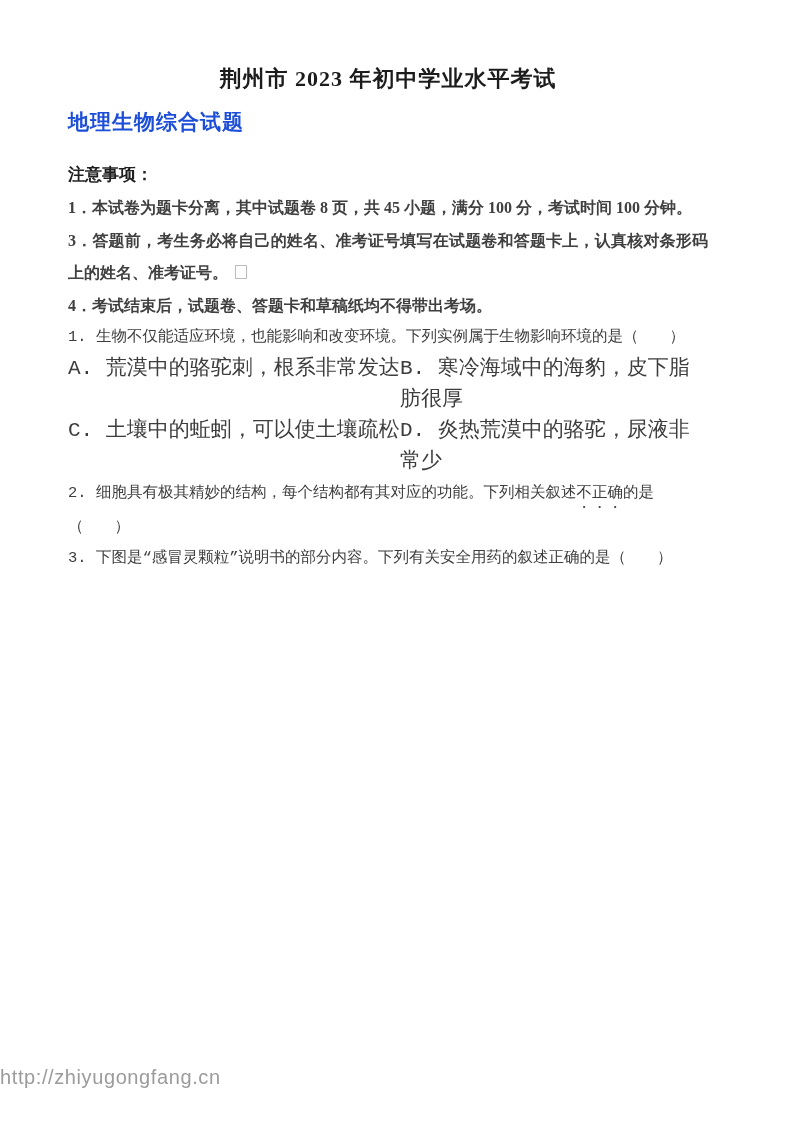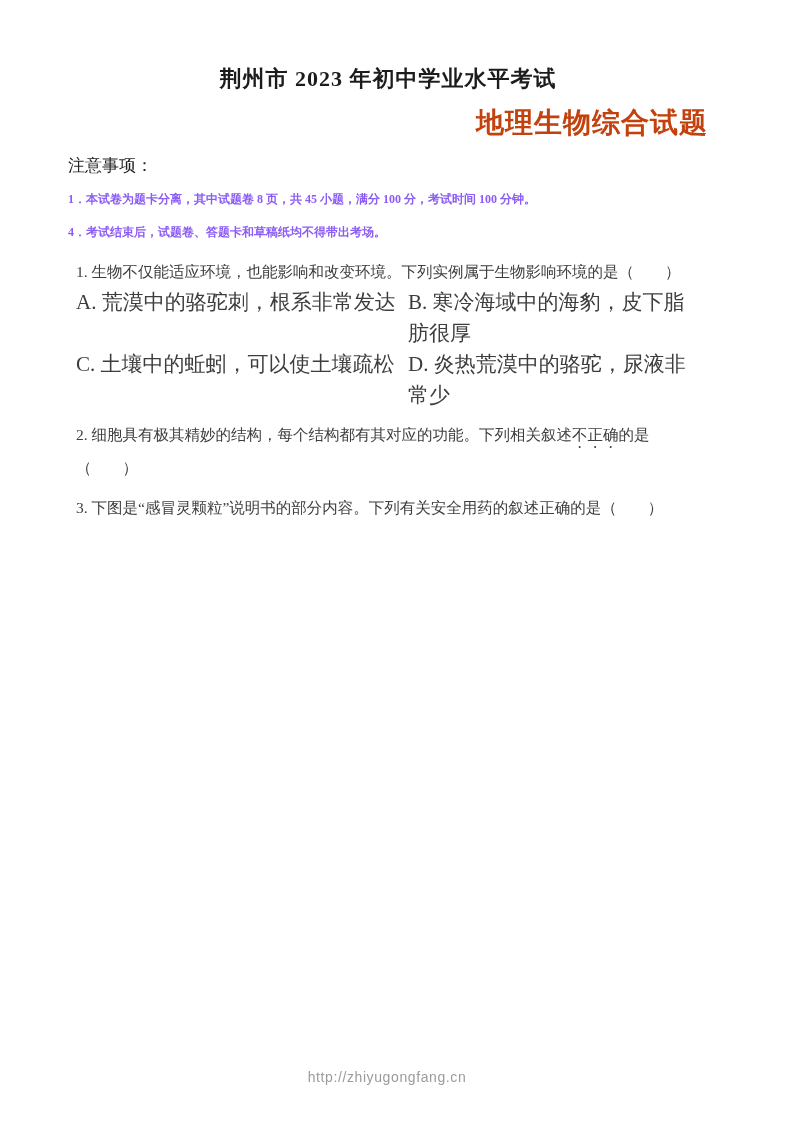--- a/index.html
+++ b/index.html
@@ -20,60 +20,60 @@
   }
   .doc-title {
     text-align: center;
     font-size: 22px;
     line-height: 30px;
     font-weight: 700;
     color: #1c1c1c;
     letter-spacing: 1px;
   }
   .doc-subtitle {
-    text-align: right;
-    font-size: 28px;
+    text-align: left;
+    font-size: 21px;
     line-height: 27px;
     font-weight: 700;
-    color: #c2410c;
+    color: #1d4ed8;
     margin-top: 15px;
     letter-spacing: 1px;
   }
   .notice-label {
-    margin-top: 18px;
+    margin-top: 27px;
     font-size: 17px;
     line-height: 24px;
-    font-weight: 400;
+    font-weight: 700;
     color: #1f1f1f;
   }
   .notice-items {
     margin-top: 5px;
   }
   .notice-item {
-    font-size: 12px;
+    font-size: 16px;
     line-height: 32.5px;
     font-weight: 700;
-    color: #8b5cf6;
+    color: #404040;
     text-align: justify;
   }
   .tofu {
     display: inline-block;
     width: 10px;
     height: 12px;
     border: 1px solid #bcbcbc;
     margin-left: 7px;
     vertical-align: -1px;
   }
   .section-heading {
     font-size: 17.5px;
     line-height: 33px;
     font-weight: 700;
     color: #1c1c1c;
   }
-  .question { margin: 8px; }
+  .question { margin: 0; font-family: Liberation Mono, monospace; }
   .q-stem {
     font-size: 15.5px;
     line-height: 31px;
     color: #3d3d3d;
   }
   .q2-stem { line-height: 32px; }
   .opts-grid {
     display: grid;
     grid-template-columns: 332px 1fr;
   }
@@ -87,41 +87,44 @@
     -webkit-text-emphasis: filled dot #3d3d3d;
     text-emphasis: filled dot #3d3d3d;
     -webkit-text-emphasis-position: under;
     text-emphasis-position: under right;
   }
   .footer {
     position: absolute;
     left: 0;
     bottom: 36px;
     width: 100%;
-    text-align: center;
+    text-align: left;
     font-family: "Liberation Sans", "DejaVu Sans", sans-serif;
-    font-size: 14px;
+    font-size: 20px;
     line-height: 18px;
     color: #9b9b9b;
     letter-spacing: 0.6px;
   }
 </style>
 </head>
 <body>
 
 <div class="page">
 
   <div class="doc-title">荆州市 2023 年初中学业水平考试</div>
   <div class="doc-subtitle">地理生物综合试题</div>
 
   <div class="notice-label">注意事项：</div>
 
   <div class="notice-items">
     <div class="notice-item">
       <span>1．本试卷为题卡分离，其中试题卷 8 页，共 45 小题，满分 100 分，考试时间 100 分钟。</span>
+    </div>
+    <div class="notice-item">
+      <span>3．答题前，考生务必将自己的姓名、准考证号填写在试题卷和答题卡上，认真核对条形码上的姓名、准考证号。</span><span class="tofu"></span>
     </div>
     <div class="notice-item">
       <span>4．考试结束后，试题卷、答题卡和草稿纸均不得带出考场。</span>
     </div>
   </div>
 
 
   <div class="question">
     <div class="q-stem">1. 生物不仅能适应环境，也能影响和改变环境。下列实例属于生物影响环境的是（　　）</div>
     <div class="opts-grid">

